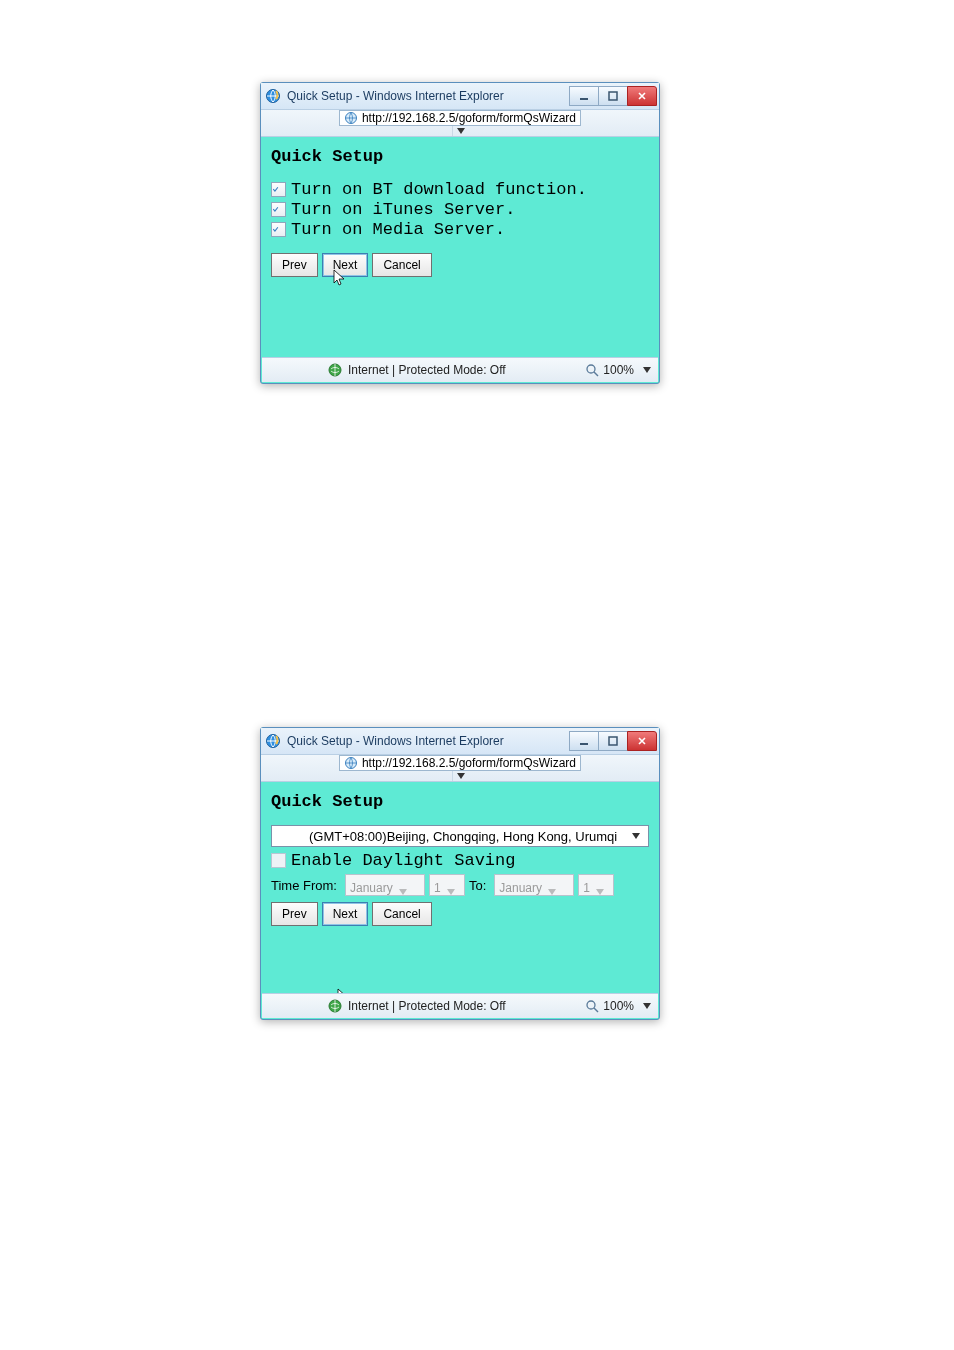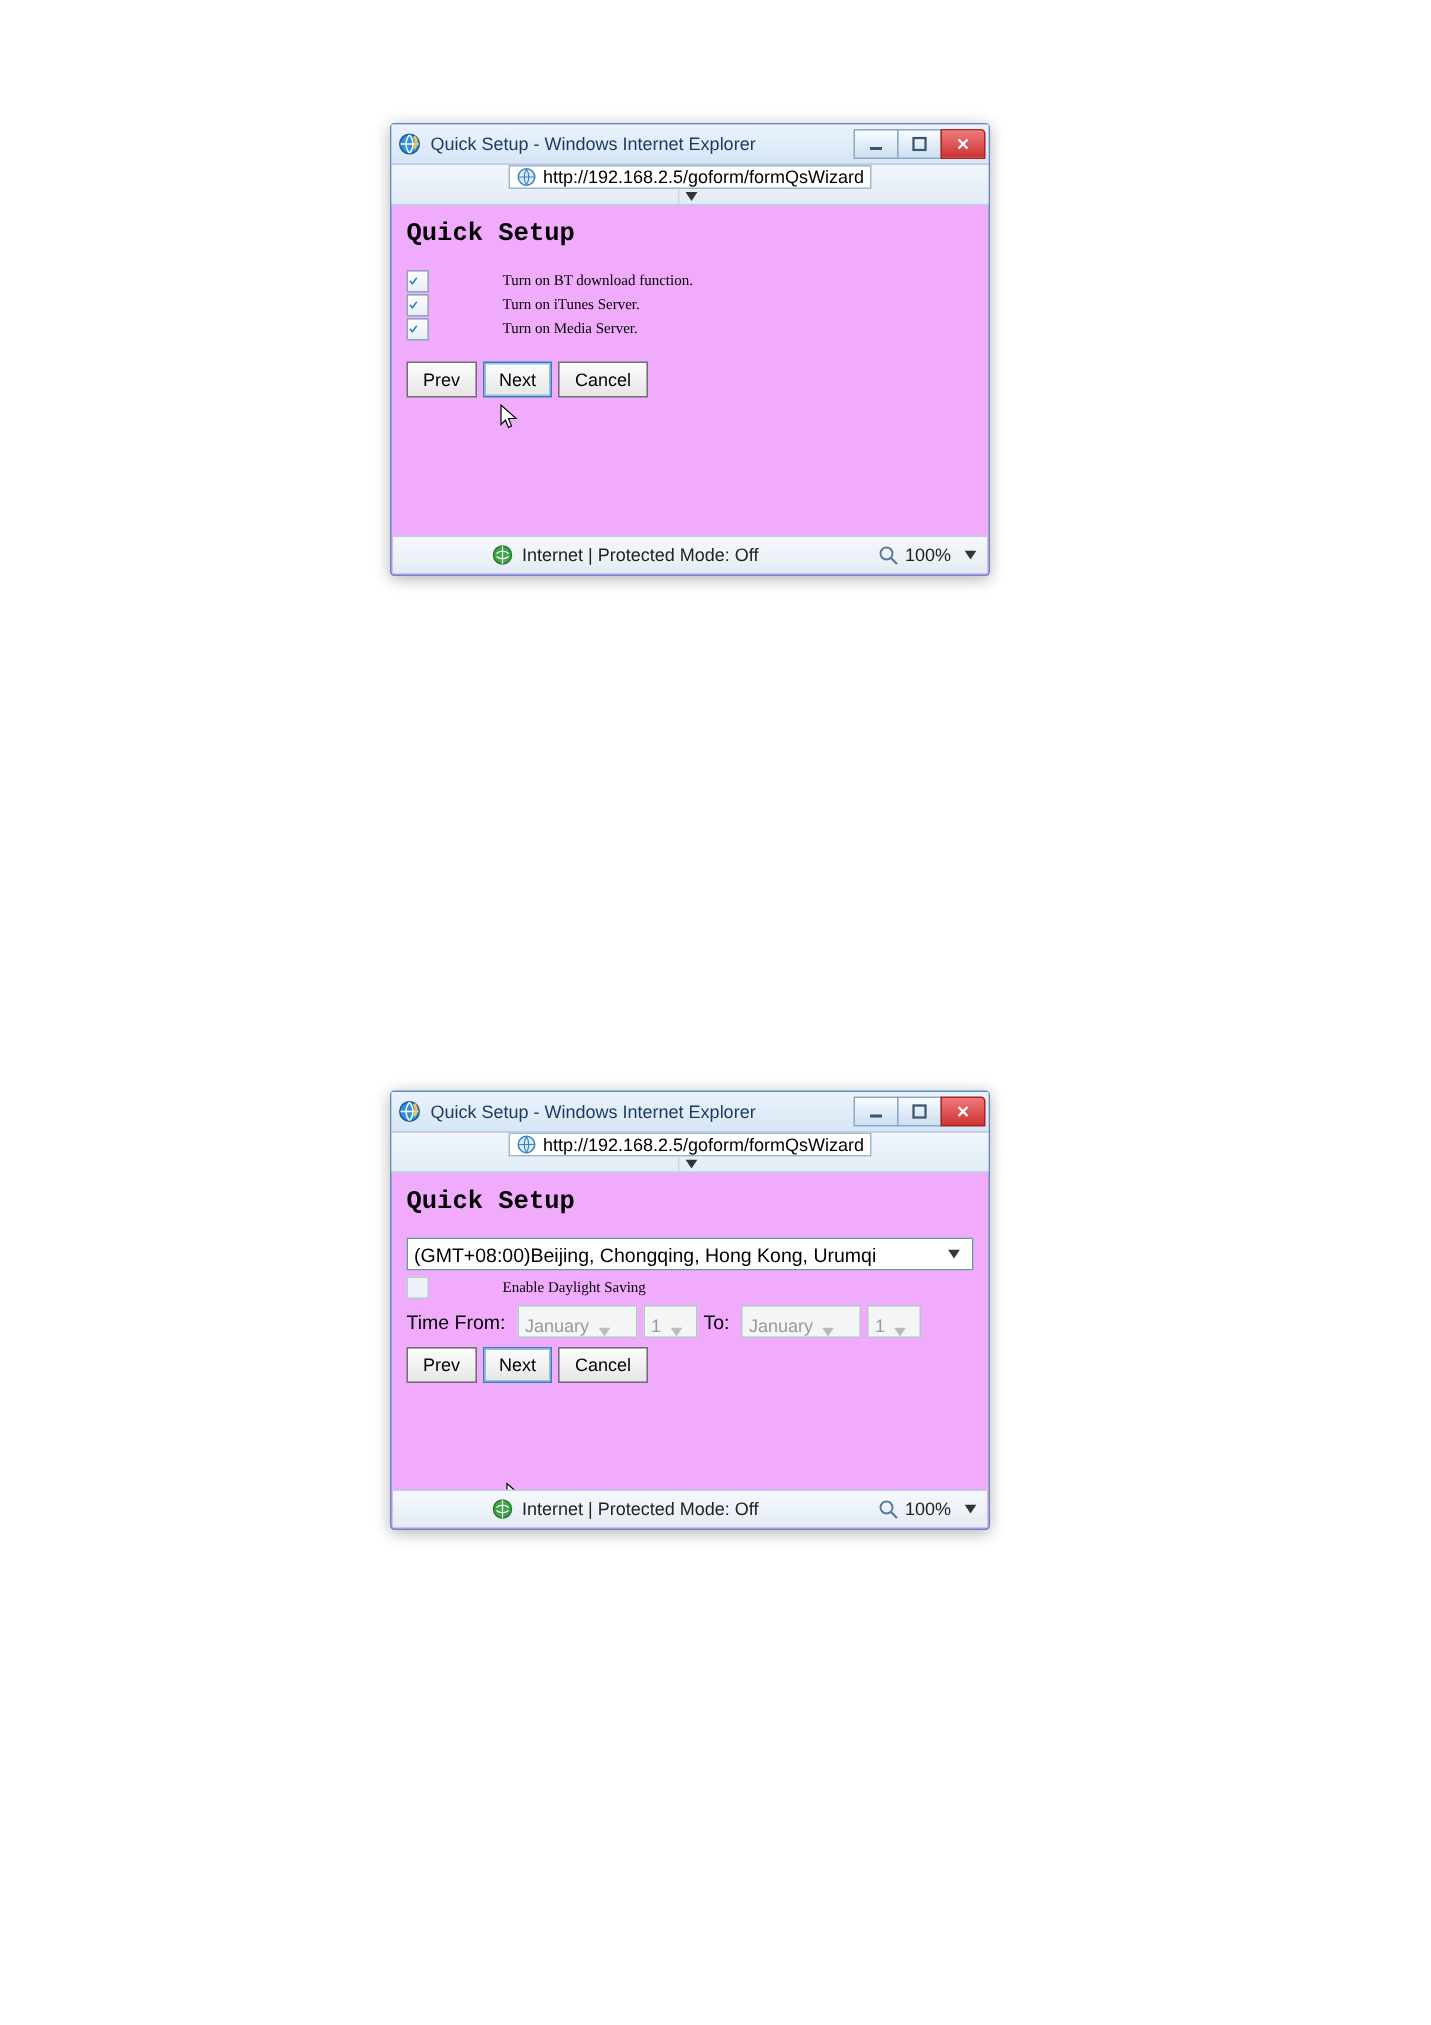--- a/index.html
+++ b/index.html
@@ -15,21 +15,21 @@
     height: 1350px;
     position: relative;
   }
   .ie-window {
     position: absolute;
     left: 260px;
     width: 400px;
     border: 1px solid #5a8fbd;
     border-radius: 3px;
     box-shadow: 0 2px 10px rgba(0,0,0,0.3);
-    background: #f0abfc;
+    background: #5eead4;
     box-sizing: border-box;
   }
   .ie-window.win1 { top: 82px; height: 302px; }
   .ie-window.win2 { top: 727px; height: 293px; }
 
   
   .title-bar {
     height: 26px;
     background: linear-gradient(#eaf3fb, #d6e6f6);
     border-bottom: 1px solid #b9cfe4;
@@ -122,24 +122,23 @@
     font-family: Liberation Mono, monospace;
     font-weight: bold;
     font-size: 17px;
     margin: 2px 0 14px 0;
     color: #000;
   }
   .chk-row {
     display: flex;
     align-items: center;
     margin: 1px 0;
-    font-family: Liberation Serif, serif;
-    font-size: 10px;
+    font-family: Liberation Mono, monospace;
+    font-size: 17px;
     color: #000;
-    gap: 44px;
   }
   .chk {
     width: 13px; height: 13px;
     border: 1px solid #8fa6bc;
     background: linear-gradient(#fdfdfe,#e8eef4);
     margin-right: 5px;
     display:inline-flex; align-items:center; justify-content:center;
   }
   .chk.checked::after {
     content: "";
@@ -391,21 +390,21 @@
           </svg>
         </span>
     </div>
 
     <div class="content">
       <div class="section-title">Quick Setup</div>
 
 
       <div class="tz-select">
         <div class="tz-box">
-          <span style="flex:1 1 auto;">(GMT+08:00)Beijing, Chongqing, Hong Kong, Urumqi</span>
+          <span style="flex:1 1 auto;margin-left:33px;">(GMT+08:00)Beijing, Chongqing, Hong Kong, Urumqi</span>
           <span class="tz-drop">
               <svg viewBox="0 0 8 6">
                 <path d="M0 0h8L4 6z" fill="#333"></path>
               </svg>
             </span>
         </div>
       </div>
 
       <div class="chk-row" style="margin-top:4px;">
         <span class="chk dim"></span>

